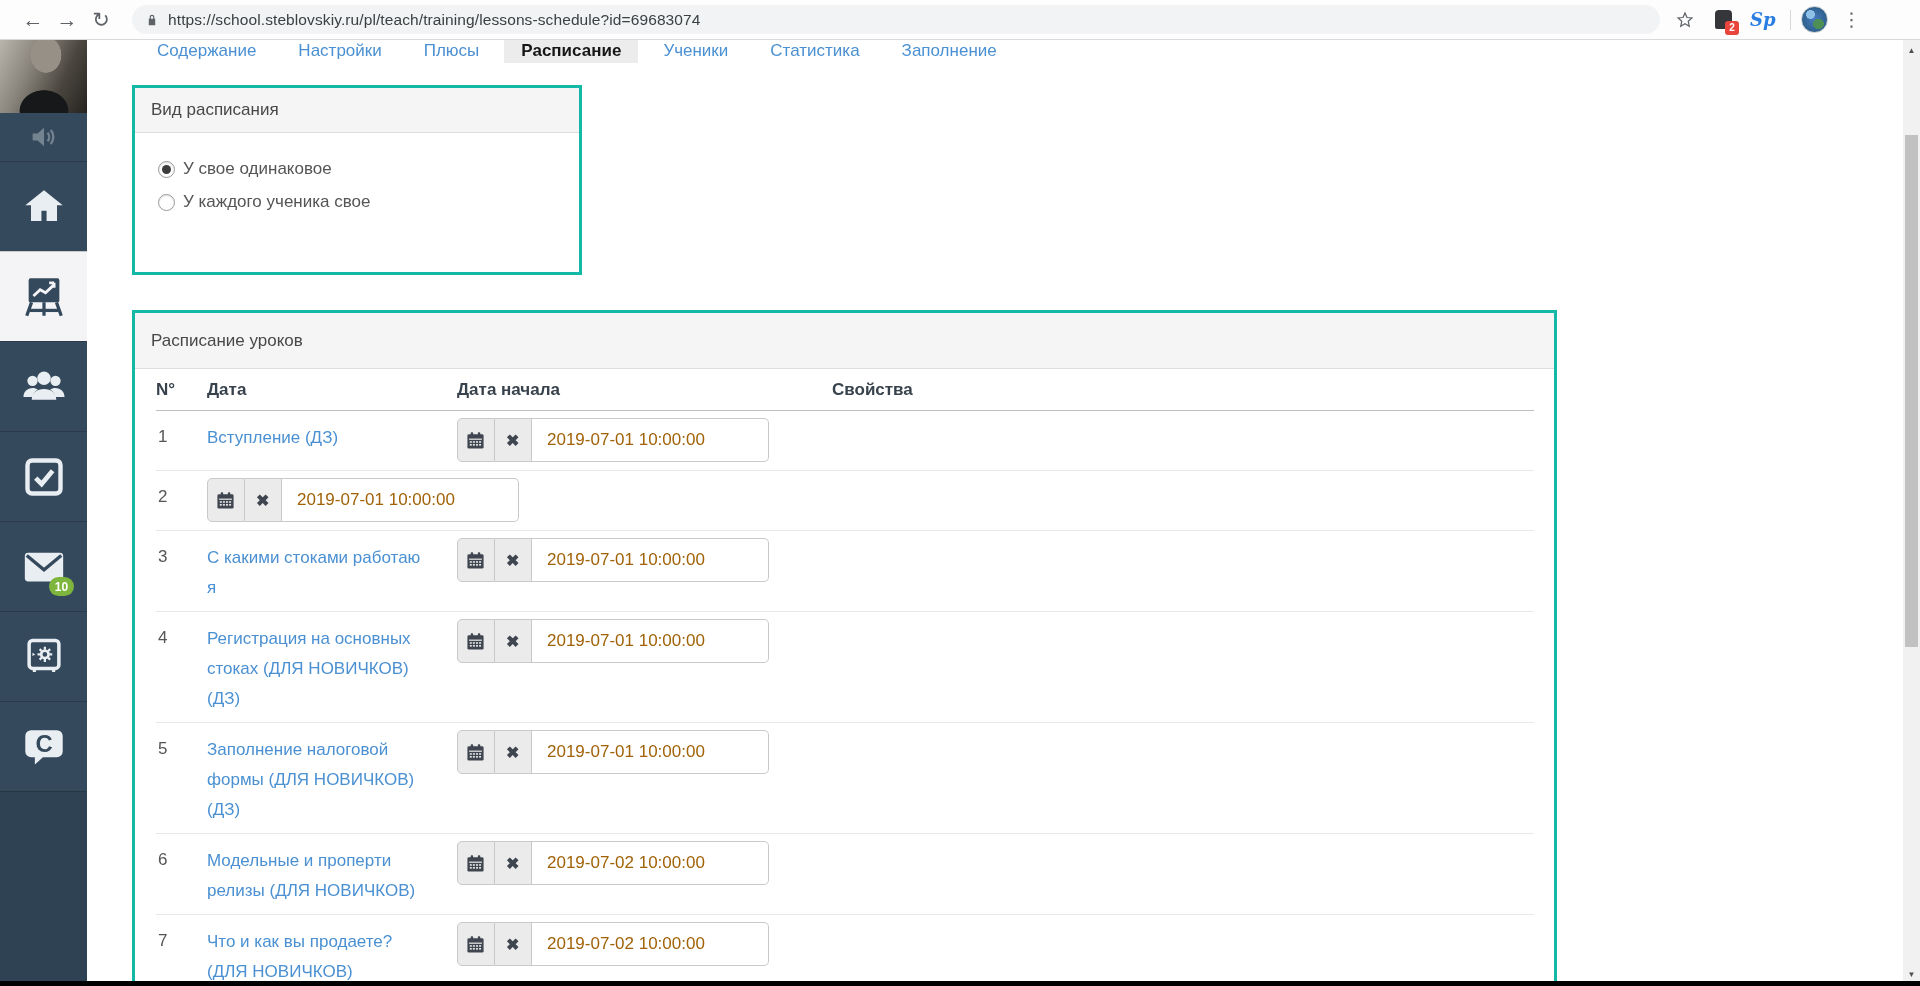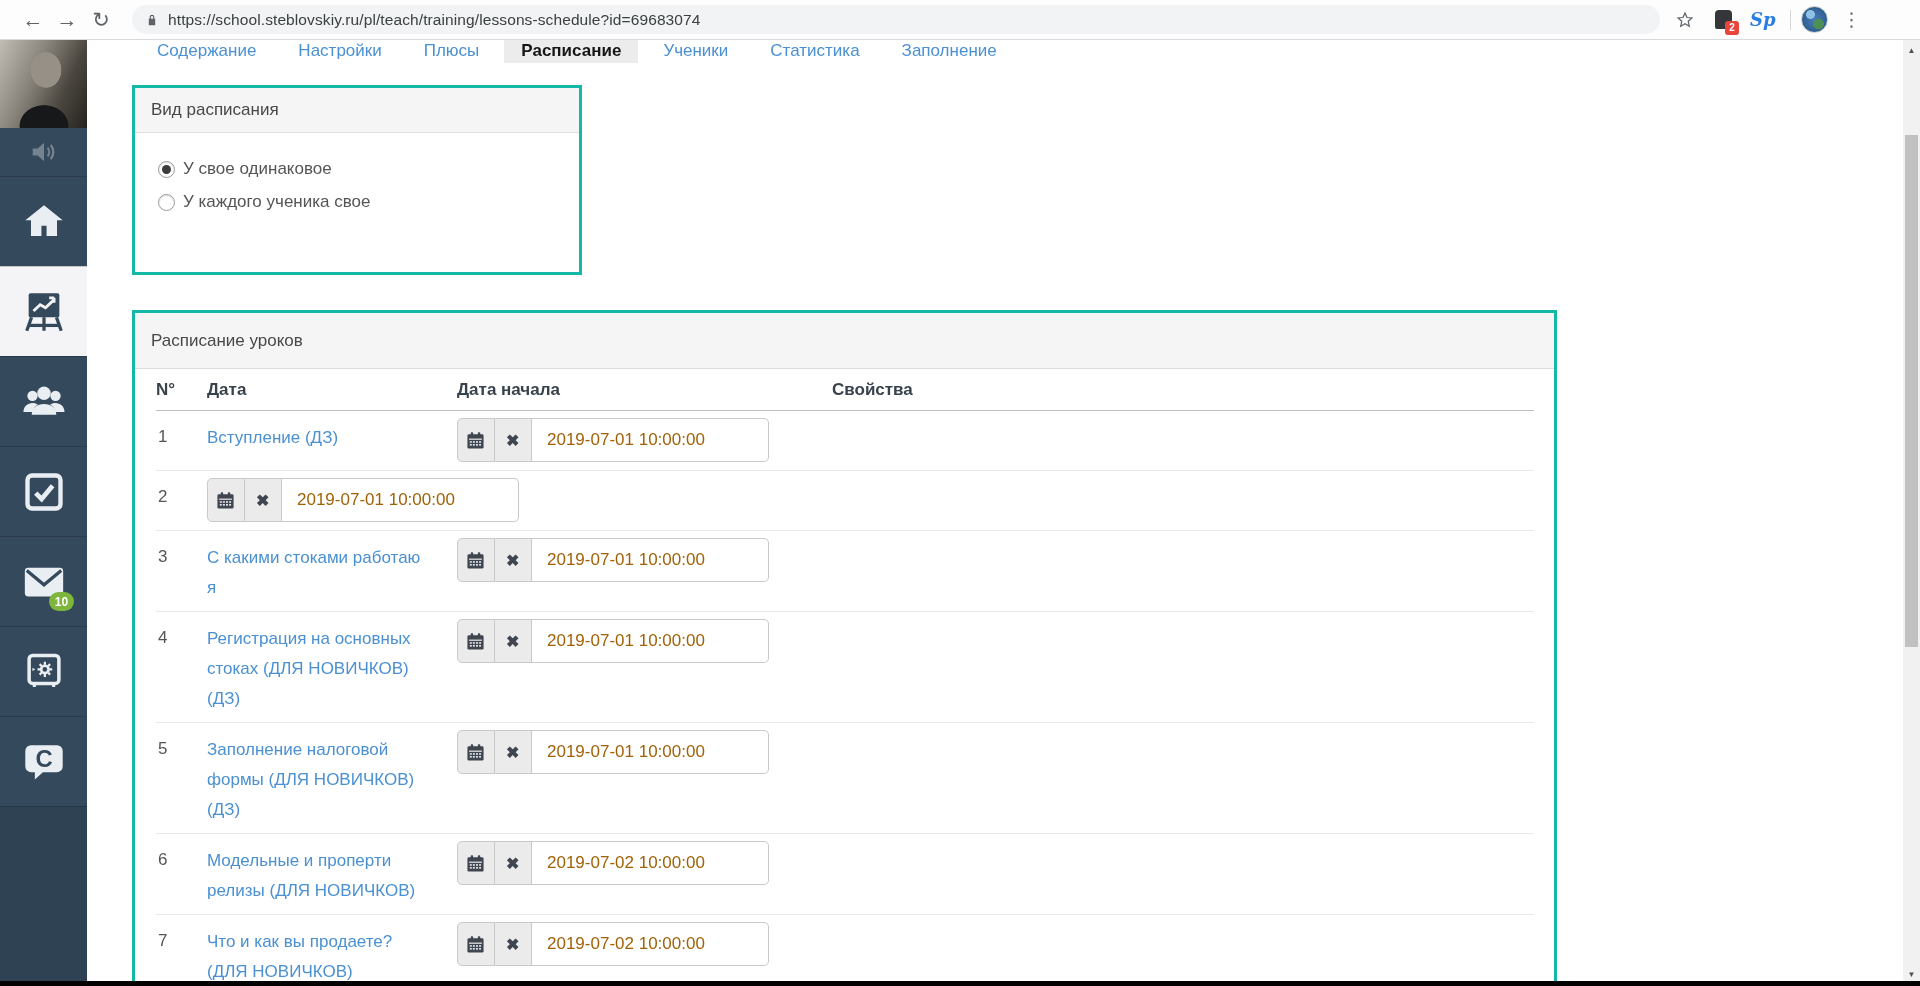--- a/index.html
+++ b/index.html
@@ -16,21 +16,21 @@
   .star-btn { width:30px; height:30px; display:flex; align-items:center; justify-content:center; }
   .ext-wrap { position:relative; width:30px; height:34px; display:flex; align-items:center; justify-content:center; margin-left:8px; }
   .ext-glyph { width:17px; height:19px; background:#35363a; border-radius:4px 4px 5px 2px; }
   .ext-badge { position:absolute; right:-1px; bottom:2px; min-width:14px; height:14px; background:#e8453c; color:#fff; font-size:10px; font-weight:bold; border-radius:3px; display:flex; align-items:center; justify-content:center; padding:0 2px; }
   .sp-glyph { font-family:"DejaVu Serif",serif; font-style:italic; font-weight:bold; font-size:18px; color:#2a7de1; margin-left:12px; }
   .chrome-sep { width:1px; height:20px; background:#d5d7da; margin:0 10px 0 14px; }
   .avatar-circle { width:27px; height:27px; border-radius:50%; background:radial-gradient(circle at 34% 30%, #8fc0e8 0 18%, transparent 19%),radial-gradient(circle at 66% 68%, #4e8f55 0 22%, transparent 23%),radial-gradient(circle at 50% 50%, #4a7abf, #2d5f8a 75%, #1f4463); border:1px solid #c9ccd0; }
   .dots-btn { width:30px; height:30px; margin-left:9px; display:flex; align-items:center; justify-content:center; font-size:19px; color:#5f6368; letter-spacing:0; }
 
   
-  .sidebar { position:absolute; left:0; top:40px; width:87px; bottom:0; background:#35495c; display:flex; flex-direction:column; z-index:20; }
+  .sidebar { position:absolute; left:0; top:25px; width:87px; bottom:0; background:#35495c; display:flex; flex-direction:column; z-index:20; }
   .profile-photo { width:87px; height:88px;
      background:
        radial-gradient(ellipse 26px 30px at 46px 30px, #969087 58%, rgba(0,0,0,0) 60%),
        radial-gradient(ellipse 40px 34px at 44px 86px, #16181a 60%, rgba(0,0,0,0) 62%),
        linear-gradient(115deg,#c2bdb4 0%, #8a857c 38%, #4a463f 70%, #26231f 100%); }
   .side-item { height:90px; display:flex; align-items:center; justify-content:center; border-top:1px solid rgba(0,0,0,.18); position:relative; }
   .side-item.small { height:48px; border-top:none; }
   .side-item.dim svg { opacity:.35; }
   .side-item.active { background:#f4f4f6; }
   .side-rest { flex:1; background:#2e4254; border-top:1px solid rgba(0,0,0,.18); }

